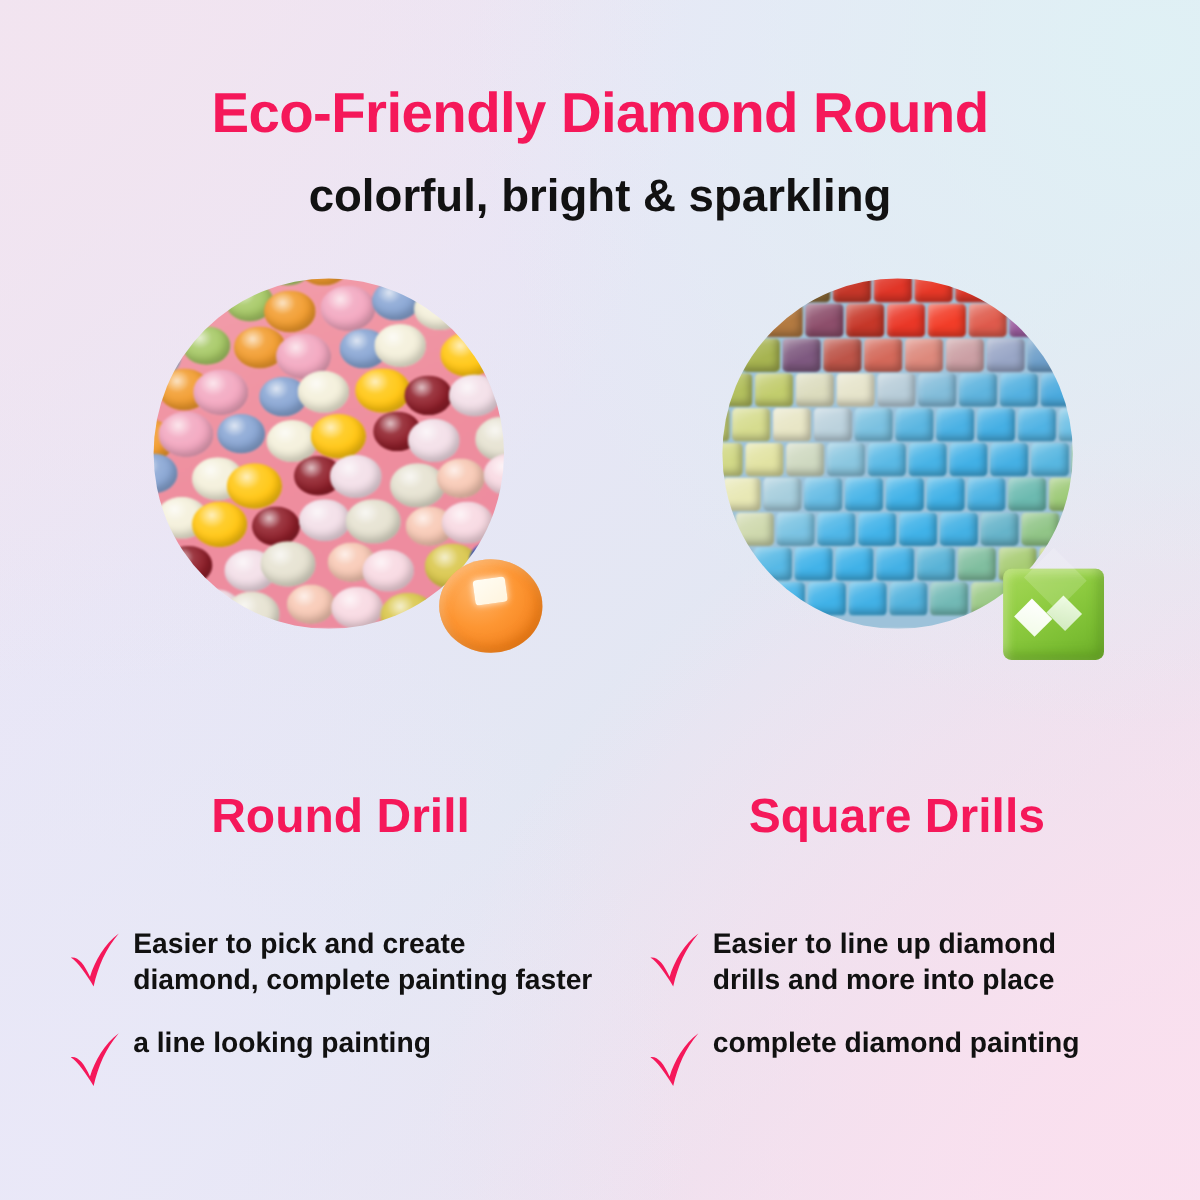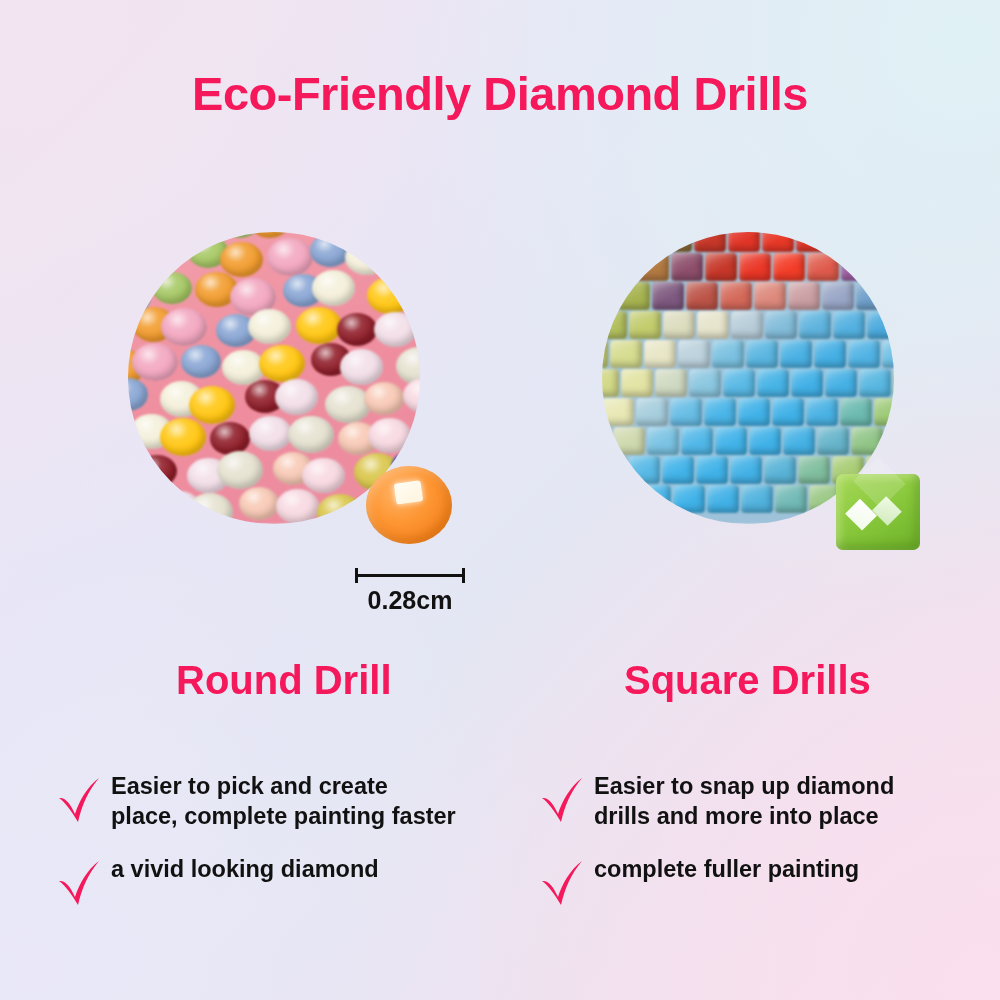--- a/index.html
+++ b/index.html
@@ -90,21 +90,22 @@
   .bullet{display:flex;align-items:flex-start;margin-bottom:24px;}
   .check{flex:0 0 auto;width:48px;height:52px;margin-right:8px;margin-top:2px;}
   .btext{font-size:23.5px;font-weight:bold;color:#111;line-height:1.26;}
   .btext .l2{display:block;}
 </style>
 </head>
 <body>
 
 <div id="page">
 
-  <div class="title">Eco-Friendly Diamond Drills</div>
+  <div class="title">Eco-Friendly Diamond Round</div>
+  <div class="subtitle">colorful, bright &amp; sparkling</div>
 
   <div class="photo-circle" id="round-photo">
     <div class="photo-inner" id="round-inner" style="background: linear-gradient(160deg, rgb(240, 160, 172), rgb(235, 143, 158) 50%, rgb(233, 140, 160)); filter: blur(1.1px) saturate(1.05);">
         <div class="bead" style="left:3.9916591616368082px;top:-31.293158267454015px;width:43px;height:35.26px;background:radial-gradient(ellipse at 36% 30%, rgba(255,255,255,.72) 0%, rgba(255,255,255,.12) 28%, #d8354a 62%, #d8354a 100%);background-color:#d8354a;box-shadow:inset -3px -4px 7px rgba(0,0,0,.22);"></div>
         <div class="bead" style="left:37.59064858710809px;top:-33.16387084765767px;width:46px;height:37.72px;background:radial-gradient(ellipse at 36% 30%, rgba(255,255,255,.72) 0%, rgba(255,255,255,.12) 28%, #a9bcd6 62%, #a9bcd6 100%);background-color:#a9bcd6;box-shadow:inset -3px -4px 7px rgba(0,0,0,.22);"></div>
         <div class="bead" style="left:91.7892286759156px;top:-26.66114886064336px;width:40px;height:32.8px;background:radial-gradient(ellipse at 36% 30%, rgba(255,255,255,.72) 0%, rgba(255,255,255,.12) 28%, #a8c86a 62%, #a8c86a 100%);background-color:#a8c86a;box-shadow:inset -3px -4px 7px rgba(0,0,0,.22);"></div>
         <div class="bead" style="left:120.13344638953456px;top:-28.994960629670977px;width:43px;height:35.26px;background:radial-gradient(ellipse at 36% 30%, rgba(255,255,255,.72) 0%, rgba(255,255,255,.12) 28%, #ef9c33 62%, #ef9c33 100%);background-color:#ef9c33;box-shadow:inset -3px -4px 7px rgba(0,0,0,.22);"></div>
         <div class="bead" style="left:174.62649098586135px;top:-33.98868862478551px;width:46px;height:37.72px;background:radial-gradient(ellipse at 36% 30%, rgba(255,255,255,.72) 0%, rgba(255,255,255,.12) 28%, #f0a8c0 62%, #f0a8c0 100%);background-color:#f0a8c0;box-shadow:inset -3px -4px 7px rgba(0,0,0,.22);"></div>
         <div class="bead" style="left:207.69304609521072px;top:-28.426036534608443px;width:40px;height:32.8px;background:radial-gradient(ellipse at 36% 30%, rgba(255,255,255,.72) 0%, rgba(255,255,255,.12) 28%, #8aa6d2 62%, #8aa6d2 100%);background-color:#8aa6d2;box-shadow:inset -3px -4px 7px rgba(0,0,0,.22);"></div>
         <div class="bead" style="left:253.3529588146477px;top:-27.029003309185317px;width:43px;height:35.26px;background:radial-gradient(ellipse at 36% 30%, rgba(255,255,255,.72) 0%, rgba(255,255,255,.12) 28%, #f4f0dc 62%, #f4f0dc 100%);background-color:#f4f0dc;box-shadow:inset -3px -4px 7px rgba(0,0,0,.22);"></div>
@@ -282,73 +283,65 @@
       </div>
   </div>
   <div class="sample" id="square-sample">
     <div class="square-gem">
         <div class="facet"></div>
         <div class="d1"></div>
         <div class="d2"></div>
       </div>
   </div>
 
-  <div class="measure" id="measure-round">
-    <div class="mline">
-      <div class="cap l"></div>
-        <div class="bar"></div>
-        <div class="cap r"></div>
-    </div>
-    <div class="mlabel">0.28cm</div>
-  </div>
 
   <div class="drill-heading" id="heading-round">Round Drill</div>
   <div class="drill-heading" id="heading-square">Square Drills</div>
 
   <div class="bullets" id="bullets-round">
     <div class="bullet">
       <span class="check">
         <svg viewBox="0 0 48 52" width="48" height="52">
             <path d="M4 24 C10 23 15 29 20 40 C24 27 32 13 44 4 C33 17 27 31 23 48 C17 38 10 28 4 24 Z" fill="#f5185a"></path>
           </svg>
       </span>
       <span class="btext">
         <span>Easier to pick and create</span>
-        <span class="l2">place, complete painting faster</span>
+        <span class="l2">diamond, complete painting faster</span>
       </span>
     </div>
     <div class="bullet">
       <span class="check">
         <svg viewBox="0 0 48 52" width="48" height="52">
             <path d="M4 24 C10 23 15 29 20 40 C24 27 32 13 44 4 C33 17 27 31 23 48 C17 38 10 28 4 24 Z" fill="#f5185a"></path>
           </svg>
       </span>
       <span class="btext">
-        <span class="l2">a vivid looking diamond</span>
+        <span class="l2">a line looking painting</span>
       </span>
     </div>
   </div>
 
   <div class="bullets" id="bullets-square">
     <div class="bullet">
       <span class="check">
         <svg viewBox="0 0 48 52" width="48" height="52">
             <path d="M4 24 C10 23 15 29 20 40 C24 27 32 13 44 4 C33 17 27 31 23 48 C17 38 10 28 4 24 Z" fill="#f5185a"></path>
           </svg>
       </span>
       <span class="btext">
-        <span>Easier to snap up diamond</span>
+        <span>Easier to line up diamond</span>
         <span class="l2">drills and more into place</span>
       </span>
     </div>
     <div class="bullet">
       <span class="check">
         <svg viewBox="0 0 48 52" width="48" height="52">
             <path d="M4 24 C10 23 15 29 20 40 C24 27 32 13 44 4 C33 17 27 31 23 48 C17 38 10 28 4 24 Z" fill="#f5185a"></path>
           </svg>
       </span>
       <span class="btext">
-        <span class="l2">complete fuller painting</span>
+        <span class="l2">complete diamond painting</span>
       </span>
     </div>
   </div>
 
 </div>
 
 </body></html>

